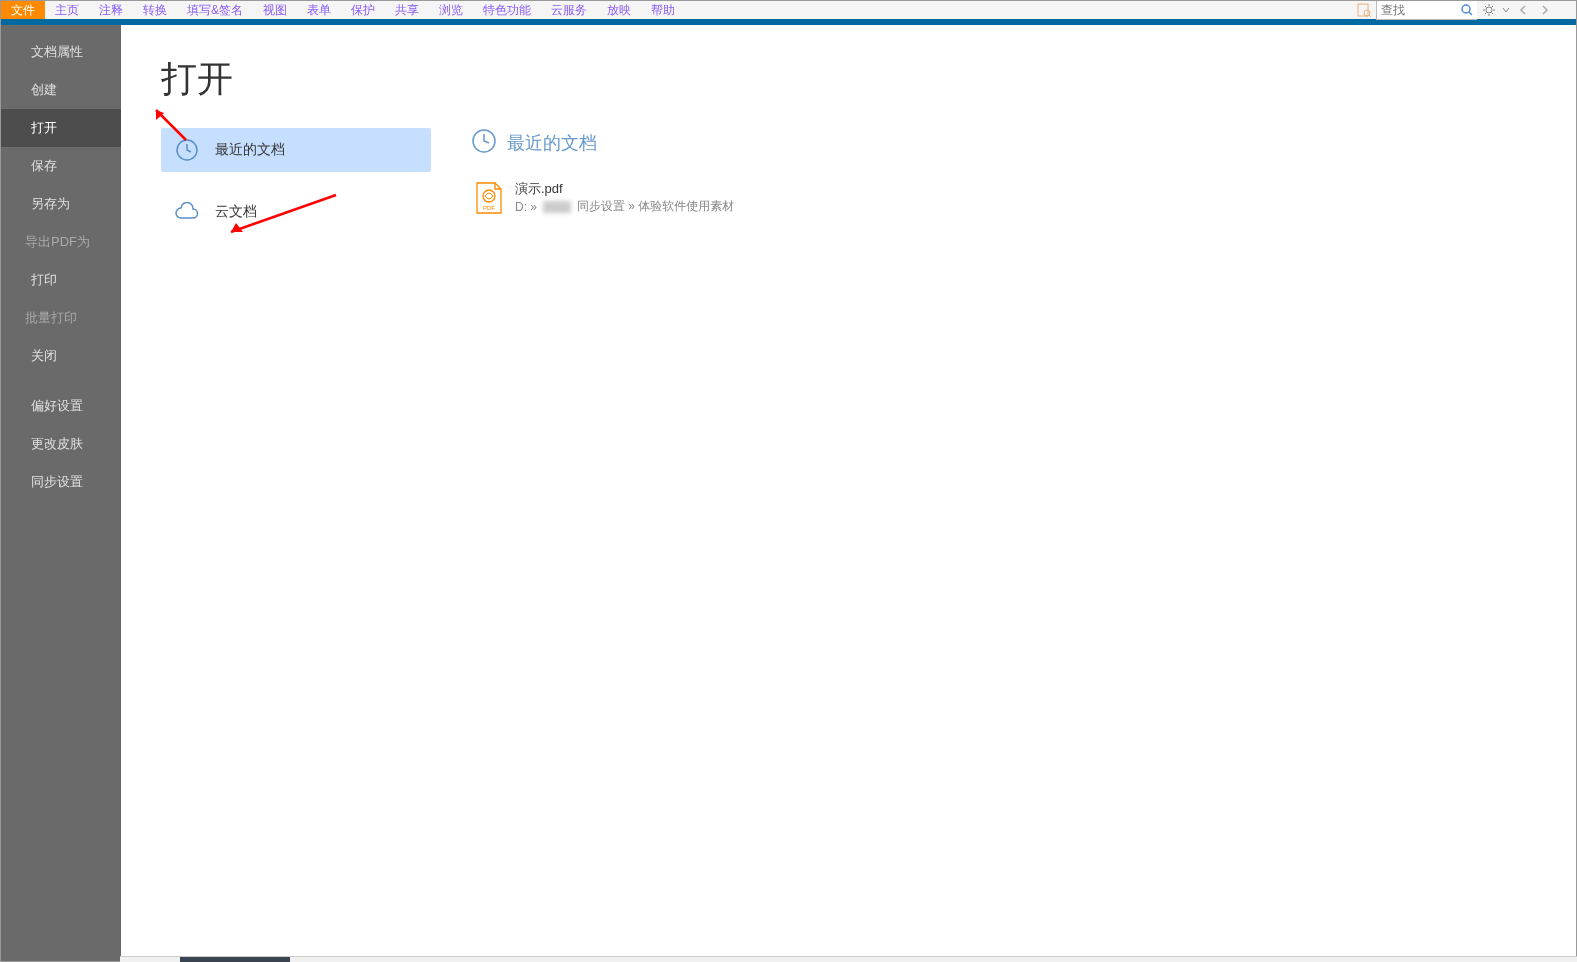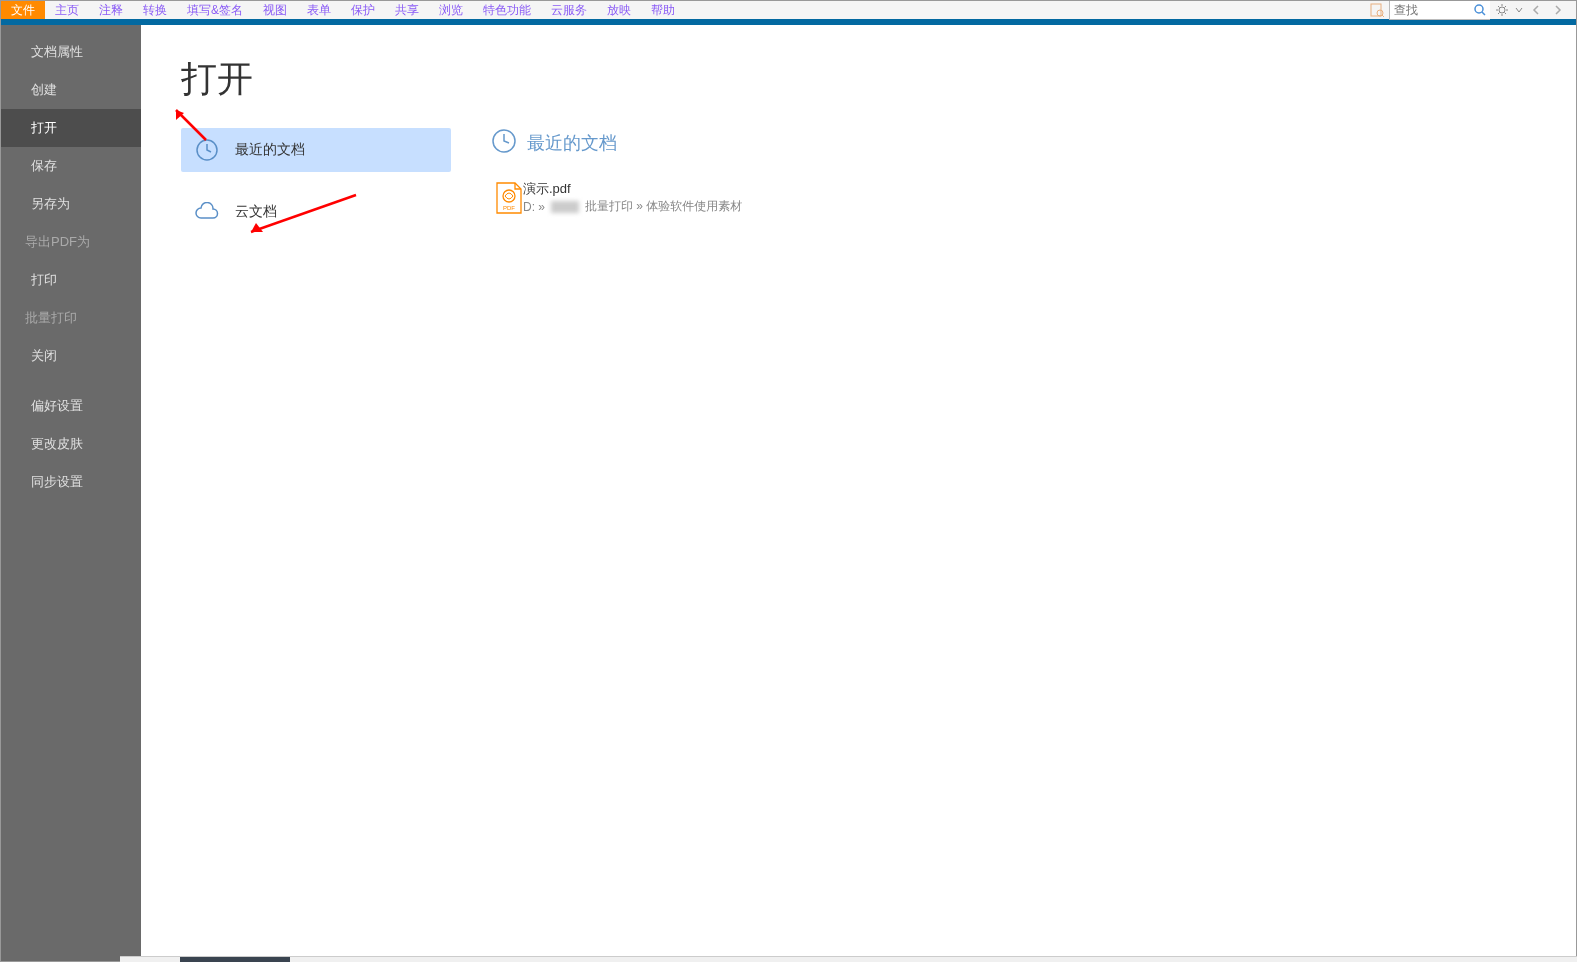--- a/index.html
+++ b/index.html
@@ -34,21 +34,21 @@
       background: #ff8a00;
       color: #fff;
     }
     .topbar .spacer {
       flex: 1;
     }
     .topbar .right-tools {
       display: flex;
       align-items: center;
       gap: 2px;
-      padding-right: 8px;
+      padding-right: 21px;
       justify-content: center;
     }
     .search-box {
       display: flex;
       align-items: center;
       border: 1px solid #bbb;
       border-right: none;
       background: #fff;
       height: 20px;
     }
@@ -68,21 +68,21 @@
       align-items: center;
       justify-content: center;
       cursor: pointer;
       color: #666;
     }
     .main-area {
       display: flex;
       height: calc(100% - 24px);
     }
     .sidebar {
-      width: 140px;
+      width: 120px;
       background: #6a6a6a;
       display: flex;
       flex-direction: column;
       padding-top: 8px;
     }
     .sidebar-item {
       height: 38px;
       padding-left: 30px;
       display: flex;
       align-items: center;
@@ -159,20 +159,21 @@
       font-weight: 300;
     }
     .local-label {
       font-size: 13px;
       color: #555;
       margin-bottom: 4px;
     }
     .file-item {
       display: flex;
       align-items: center;
+      gap: 12px;
       padding: 6px 4px;
       cursor: pointer;
     }
     .file-icon {
       width: 28px;
       height: 32px;
       flex-shrink: 0;
     }
     .file-info {
       display: flex;
@@ -339,21 +340,21 @@
               <circle cx="14" cy="14" r="6" fill="none" stroke="#ff8a00" stroke-width="1.3"></circle>
               <path d="M10 14 Q14 8 18 14 Q14 20 10 14" fill="none" stroke="#ff8a00" stroke-width="1"></path>
               <text x="14" y="28" font-size="6" fill="#ff8a00" text-anchor="middle" font-family="sans-serif">PDF</text>
             </svg>
           </div>
           <div class="file-info">
             <div class="file-name">演示.pdf</div>
             <div class="file-path">
               <span>D: »</span>
               <span class="blur-seg"></span>
-              <span>批量打印 » 体验软件使用素材</span>
+              <span>同步设置 » 体验软件使用素材</span>
             </div>
           </div>
         </div>
       </div>
     </div>
 
     <svg class="red-arrow" style="left:30px; top:80px;" width="40" height="40" viewBox="0 0 40 40">
       <path d="M35 35 L5 5" stroke="#ff0000" stroke-width="2.5"></path>
       <path d="M5 5 L5 15 L13 8 Z" fill="#ff0000"></path>
     </svg>

